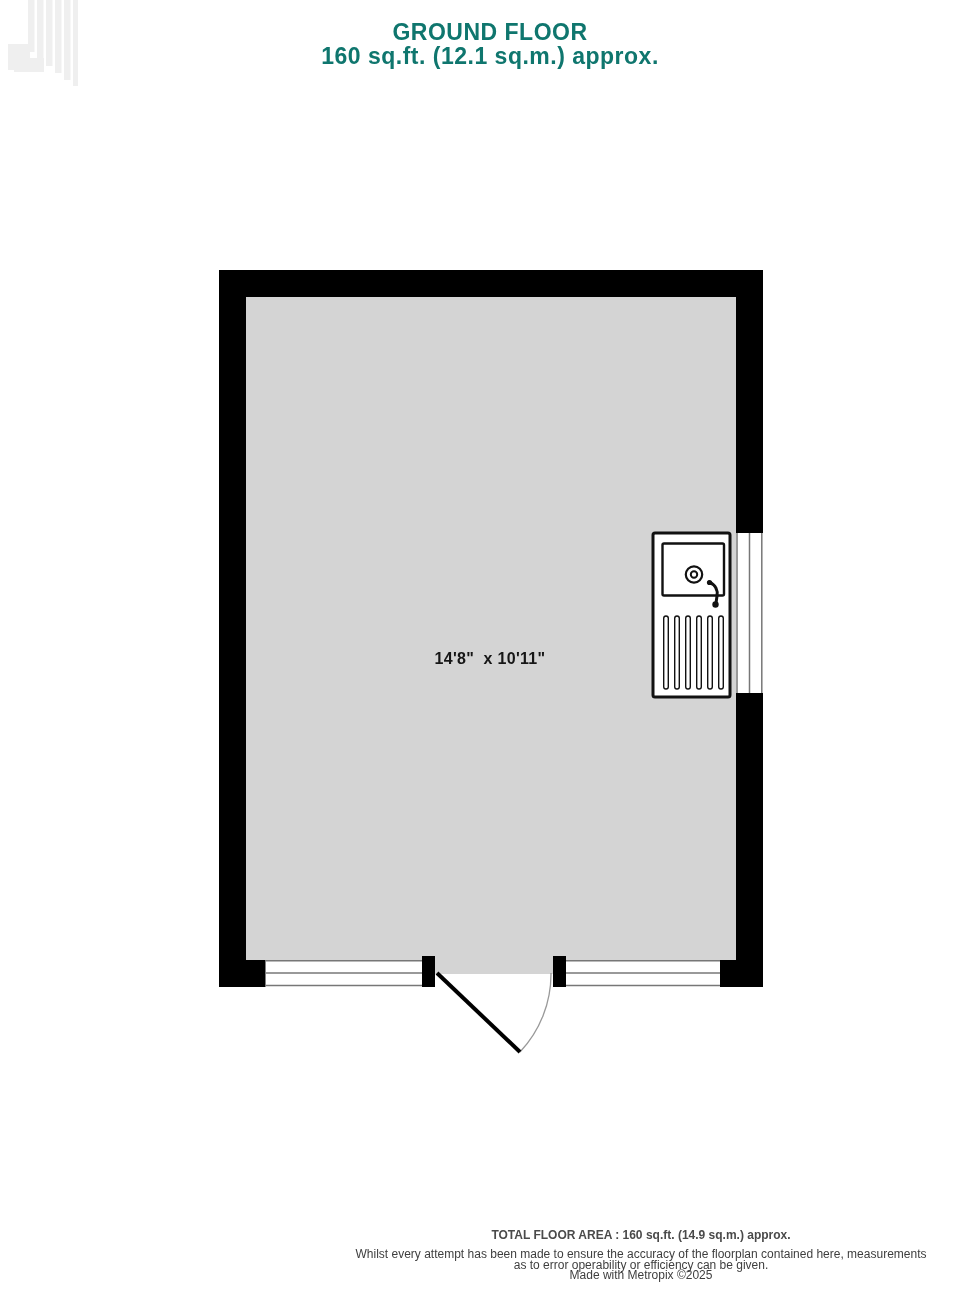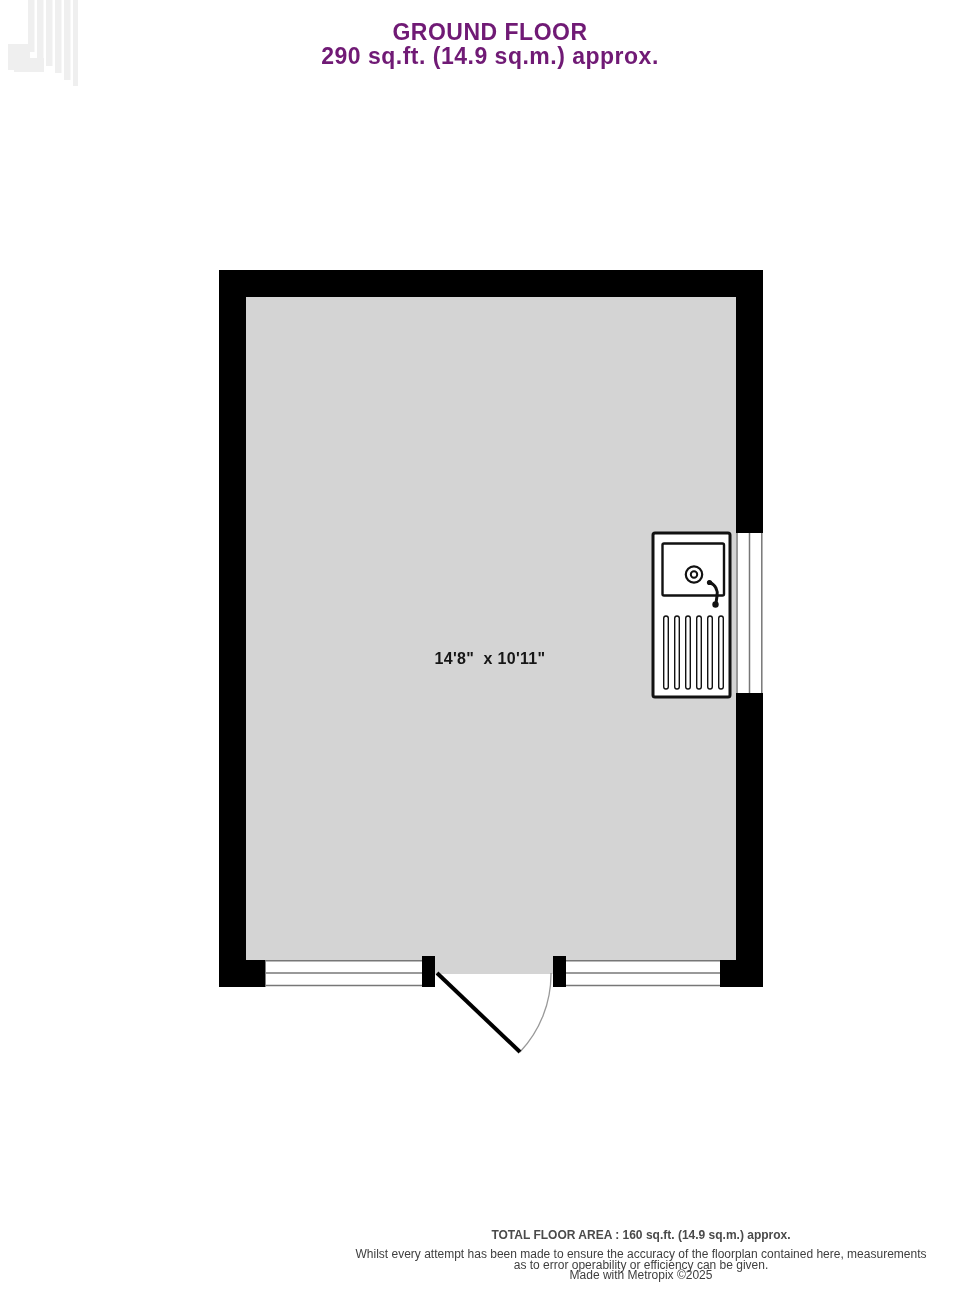--- a/index.html
+++ b/index.html
@@ -3,21 +3,21 @@
 <meta charset="utf-8">
 <style>
   html,body{margin:0;padding:0;background:#fff;}
   .page{
     position:relative;width:980px;height:1308px;background:#ffffff;
     font-family:"Liberation Sans",sans-serif;overflow:hidden;
   }
   .plan-svg{position:absolute;left:0;top:0;width:980px;height:1308px;}
   .title-block{
     position:absolute;top:20px;left:0;width:980px;text-align:center;
-    font-weight:bold;color:#701a75;font-size:23px;line-height:24px;
+    font-weight:bold;color:#0f766e;font-size:23px;line-height:24px;
     letter-spacing:0.5px;
   }
   .room-label{
     position:absolute;top:611px;left:0;width:980px;text-align:center;
     font-weight:bold;color:#161616;font-size:16px;line-height:19px;
     white-space:pre;letter-spacing:0.3px;
   }
   .footer-block{
     position:absolute;top:1229px;left:341px;width:600px;text-align:center;
   }
@@ -95,21 +95,21 @@
         <rect x="685.7" y="616" width="4.6" height="73" rx="2.3" fill="#ffffff" stroke="#111111" stroke-width="1.4"></rect>
         <rect x="696.7" y="616" width="4.6" height="73" rx="2.3" fill="#ffffff" stroke="#111111" stroke-width="1.4"></rect>
         <rect x="707.7" y="616" width="4.6" height="73" rx="2.3" fill="#ffffff" stroke="#111111" stroke-width="1.4"></rect>
         <rect x="718.7" y="616" width="4.6" height="73" rx="2.3" fill="#ffffff" stroke="#111111" stroke-width="1.4"></rect>
       </g>
     </g>
   </svg>
 
   <div class="title-block">
     <div>GROUND FLOOR</div>
-    <div>290 sq.ft. (14.9 sq.m.) approx.</div>
+    <div>160 sq.ft. (12.1 sq.m.) approx.</div>
   </div>
 
   <div class="room-label">
     <div>14'8"  x 10'11"</div>
   </div>
 
   <div class="footer-block">
     <div class="footer-total">TOTAL FLOOR AREA : 160 sq.ft. (14.9 sq.m.) approx.</div>
     <div class="footer-line">Whilst every attempt has been made to ensure the accuracy of the floorplan contained here, measurements</div>
     <div class="footer-line">as to error operability or efficiency can be given.</div>

